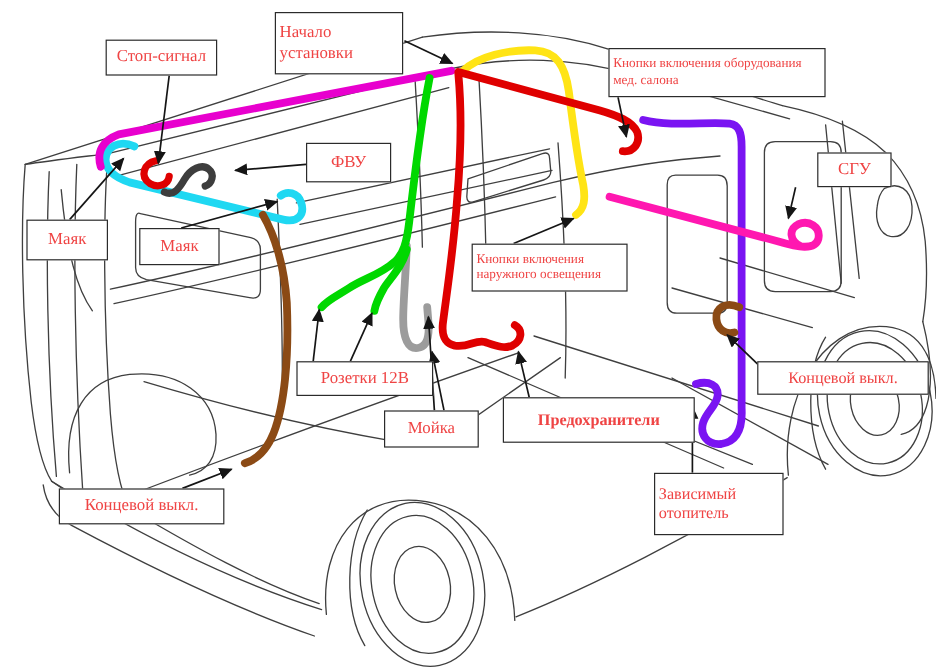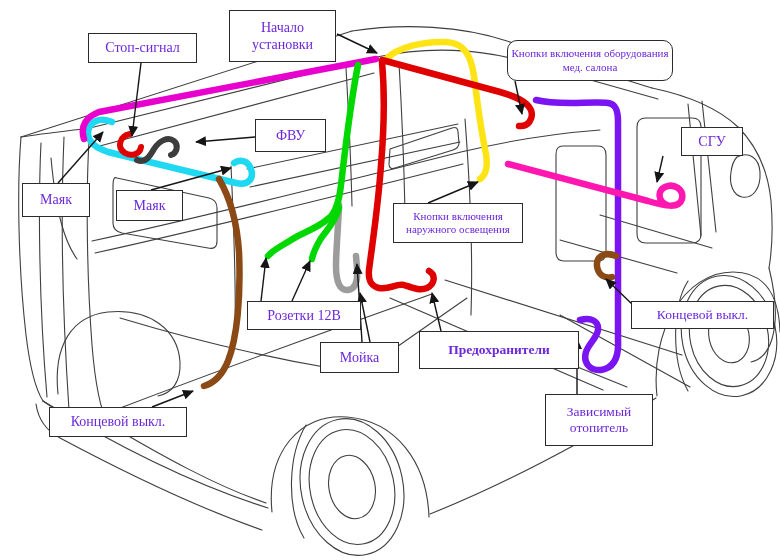--- a/index.html
+++ b/index.html
@@ -3,22 +3,22 @@
 <meta charset="utf-8">
 <style>
   html,body { margin:0; padding:0; background:#fff; }
   .stage {
     position:relative; width:780px; height:560px; background:#fff;
     overflow:hidden; font-family:"Liberation Serif","DejaVu Serif",serif;
   }
   .stage svg { position:absolute; left:0; top:0; }
   .label {
     position:absolute; display:flex; align-items:center; justify-content:center;
-    text-align:center; background:#fff; border:1.4px solid #2b2b2b;
-    box-sizing:border-box; color:#6d28d9; line-height:1.22; padding:1px 3px;
+    text-align:left; background:#fff; border:1.4px solid #2b2b2b;
+    box-sizing:border-box; color:#ef4444; line-height:1.22; padding:1px 3px;
     font-family:"Liberation Serif","DejaVu Serif",serif;
   }
   .fs14 { font-size:14px; }
   .fs13 { font-size:13.5px; }
   .fs11 { font-size:11px; }
 </style>
 </head>
 <body>
 
 <div class="stage">
@@ -130,23 +130,23 @@
     <path marker-end="url(#ah)" d="M 292,301 L 310,261"></path>
     <path marker-end="url(#ah)" d="M 362,342 L 357,264"></path>
     <path marker-end="url(#ah)" d="M 370,342 L 360,293"></path>
     <path marker-end="url(#ah)" d="M 441,331 L 432,293"></path>
     <path marker-end="url(#ah)" d="M 634,306 L 606,279"></path>
     <path marker-end="url(#ah)" d="M 152,407 L 193,391"></path>
     <path marker-end="url(#ah)" d="M 577,394 L 577,339"></path>
   </g>
 </svg>
 
-  <div class="label fs14" style="left: 88px; top: 33px; width: 109px; height: 30px; background: rgb(255, 255, 255); border-color: rgb(43, 43, 43);">Стоп-сигнал</div>
+  <div class="label fs14" style="left: 88px; top: 33px; width: 93px; height: 30px; background: rgb(255, 255, 255); border-color: rgb(43, 43, 43);">Стоп-сигнал</div>
   <div class="label fs14" style="left: 229px; top: 10px; width: 107px; height: 52px; background: rgb(255, 255, 255); border-color: rgb(43, 43, 43);">Начало установки</div>
-  <div class="label fs11" style="left: 507px; top: 40px; width: 166px; height: 41px; background: rgb(255, 255, 255); border-color: rgb(43, 43, 43); border-radius: 10px;">Кнопки включения оборудования мед. салона</div>
+  <div class="label fs11" style="left: 507px; top: 40px; width: 181px; height: 41px; background: rgb(255, 255, 255); border-color: rgb(43, 43, 43);">Кнопки включения оборудования мед. салона</div>
   <div class="label fs14" style="left: 255px; top: 119px; width: 71px; height: 33px; background: rgb(255, 255, 255); border-color: rgb(43, 43, 43);">ФВУ</div>
   <div class="label fs14" style="left: 22px; top: 183px; width: 68px; height: 34px; background: rgb(255, 255, 255); border-color: rgb(43, 43, 43);">Маяк</div>
   <div class="label fs14" style="left: 116px; top: 190px; width: 67px; height: 31px; background: rgb(255, 255, 255); border-color: rgb(43, 43, 43);">Маяк</div>
   <div class="label fs11" style="left: 393px; top: 203px; width: 130px; height: 40px; background: rgb(255, 255, 255); border-color: rgb(43, 43, 43);">Кнопки включения наружного освещения</div>
   <div class="label fs14" style="left: 640px; top: 127px; width: 62px; height: 29px; background: rgb(255, 255, 255); border-color: rgb(43, 43, 43); margin-left: 41px;">СГУ</div>
   <div class="label fs14" style="left: 247px; top: 301px; width: 114px; height: 29px; background: rgb(255, 255, 255); border-color: rgb(43, 43, 43);">Розетки 12В</div>
   <div class="label fs14" style="left: 320px; top: 342px; width: 79px; height: 31px; background: rgb(255, 255, 255); border-color: rgb(43, 43, 43);">Мойка</div>
   <div class="label fs13" style="left: 419px; top: 331px; width: 160px; height: 38px; background: rgb(255, 255, 255); border-color: rgb(43, 43, 43); font-weight: bold;">Предохранители</div>
   <div class="label fs13" style="left: 631px; top: 301px; width: 143px; height: 28px; background: rgb(255, 255, 255); border-color: rgb(43, 43, 43);">Концевой выкл.</div>
   <div class="label fs14" style="left: 49px; top: 407px; width: 138px; height: 30px; background: rgb(255, 255, 255); border-color: rgb(43, 43, 43);">Концевой выкл.</div>

